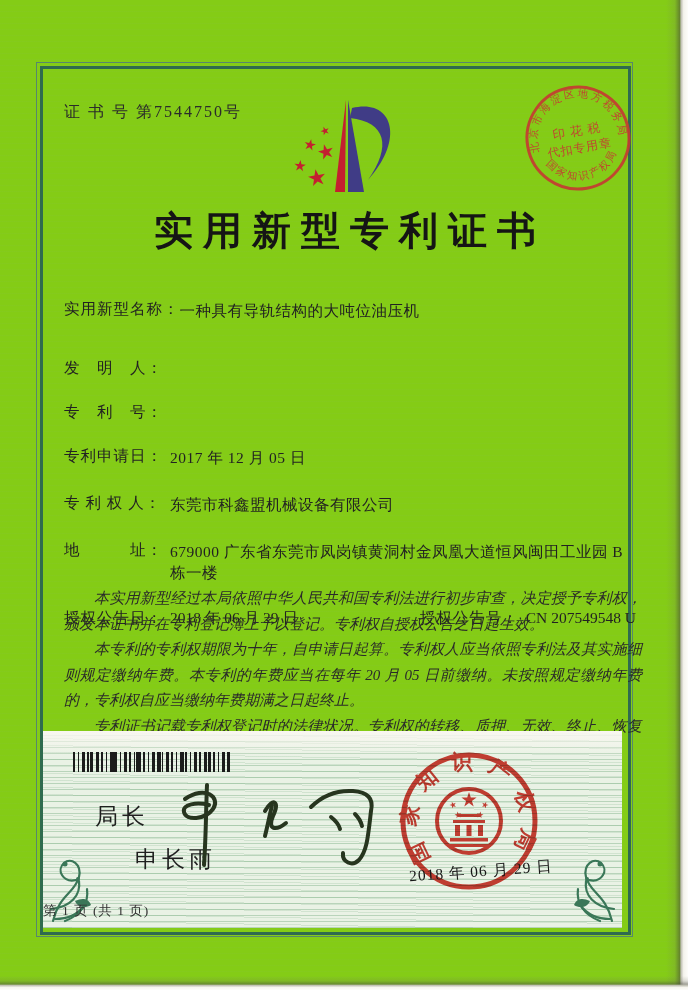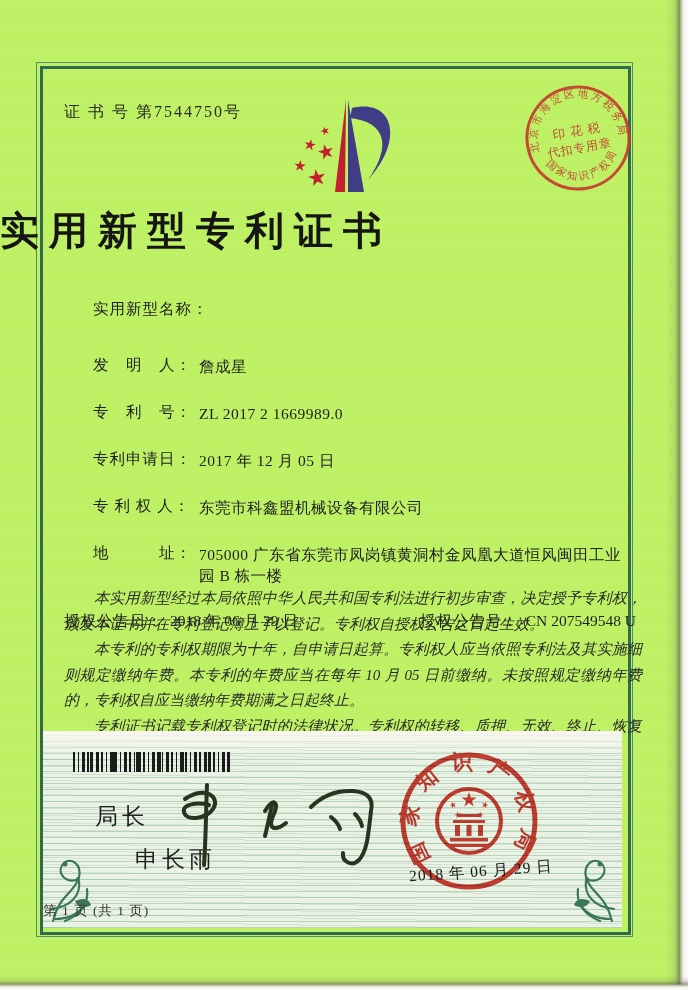--- a/index.html
+++ b/index.html
@@ -1,39 +1,39 @@
 <!DOCTYPE html>
 <html><head>
 <meta charset="utf-8">
 <style>
   html,body{margin:0;padding:0;background:#ffffff;}
-  .page{position:relative;width:688px;height:990px;background:#bef264;overflow:hidden;
+  .page{position:relative;width:688px;height:990px;background:#84cc16;overflow:hidden;
         font-family:"Liberation Serif","DejaVu Serif",serif;color:#222;}
   
   .page::before{content:"";position:absolute;inset:0;
         background:repeating-linear-gradient(0deg,rgba(140,175,150,0.05) 0 1px,transparent 1px 6px);
         pointer-events:none;}
   
   .scan-edge-right{position:absolute;top:0;right:0;width:22px;height:100%;
         background:linear-gradient(to right,rgba(110,110,95,0) 0,rgba(110,110,95,0.18) 40%,rgba(75,75,62,0.55) 62%,#bdbdb0 68%,#f4f3ec 80%,#fdfdfa 100%);}
   .scan-edge-bottom{position:absolute;left:0;bottom:0;width:100%;height:14px;
         background:linear-gradient(to bottom,rgba(110,110,95,0) 0,rgba(110,110,95,0.2) 35%,rgba(75,75,62,0.5) 58%,#bdbdb0 66%,#f7f6ef 82%,#fdfdfa 100%);}
   
   .border-outer{position:absolute;left:36px;top:62px;width:595px;height:873px;
         border:1px solid #57876c;}
   .border-inner{position:absolute;left:40px;top:66px;width:585px;height:863px;
         border:3px solid #2f6b4f;}
   
   .cert-no{position:absolute;left:64px;top:102px;font-size:16px;letter-spacing:2px;color:#2b2b2b;}
   .logo{position:absolute;left:280px;top:96px;}
-  .cert-title{position:absolute;left:0;top:204px;width:700px;text-align:left;
+  .cert-title{position:absolute;left:0;top:204px;width:700px;text-align:center;
         font-size:39px;font-weight:bold;letter-spacing:10px;color:#151515;}
   
   .fields{position:absolute;left:64px;top:296px;width:572px;font-size:15.5px;line-height:18px;}
-  .field-row{display:flex;margin-bottom:22px;padding-top:4px;margin-left:29px;}
+  .field-row{display:flex;margin-bottom:22px;padding-top:4px;}
   .field-row.gap-lg{margin-bottom:34px;}
   .flabel{flex:0 0 106px;letter-spacing:1px;white-space:nowrap;}
   .fvalue{flex:1;line-height:21px;letter-spacing:0.5px;}
   .grant-row{display:flex;margin-top:26px;}
   .grant-left{flex:0 0 318px;display:flex;}
   .grant-right{flex:1;display:flex;justify-content:flex-end;}
   
   .body-text{position:absolute;left:64px;top:586px;width:578px;font-size:15px;
         line-height:25.5px;text-align:justify;color:#2a2a2a;}
   .body-text p{margin:0;text-indent:2em;font-style:italic;}
@@ -97,56 +97,55 @@
     </text>
     <text x="60" y="57" font-size="12.5" fill="#c43c32" text-anchor="middle" letter-spacing="1">印 花 税</text>
     <text x="60" y="74" font-size="12" fill="#c43c32" text-anchor="middle" letter-spacing="1">代扣专用章</text>
   </svg>
 
   <div class="cert-title">实用新型专利证书</div>
 
   <div class="fields">
     <div class="field-row gap-lg">
       <span class="flabel">实用新型名称：</span>
+      <span class="fvalue">一种具有导轨结构的大吨位油压机</span>
     </div>
     <div class="field-row">
       <span class="flabel">发　明　人：</span>
-      <span class="fvalue">詹成星</span>
     </div>
     <div class="field-row">
       <span class="flabel">专　利　号：</span>
-      <span class="fvalue">ZL 2017 2 1669989.0</span>
     </div>
     <div class="field-row">
       <span class="flabel">专利申请日：</span>
       <span class="fvalue">2017 年 12 月 05 日</span>
     </div>
     <div class="field-row">
       <span class="flabel">专 利 权 人：</span>
       <span class="fvalue">东莞市科鑫盟机械设备有限公司</span>
     </div>
     <div class="field-row" style="margin-bottom:0">
       <span class="flabel">地　　　址：</span>
-      <span class="fvalue">705000 广东省东莞市凤岗镇黄洞村金凤凰大道恒风闽田工业园 B 栋一楼</span>
+      <span class="fvalue">679000 广东省东莞市凤岗镇黄洞村金凤凰大道恒风闽田工业园 B 栋一楼</span>
     </div>
     <div class="grant-row">
       <span class="grant-left">
         <span class="flabel">授权公告日：</span>
         <span>2018 年 06 月 29 日</span>
       </span>
       <span class="grant-right">
         <span class="flabel">授权公告号：</span>
         <span>CN 207549548 U</span>
       </span>
     </div>
   </div>
 
   <div class="body-text">
     <p>本实用新型经过本局依照中华人民共和国专利法进行初步审查，决定授予专利权，颁发本证书并在专利登记簿上予以登记。专利权自授权公告之日起生效。</p>
-    <p>本专利的专利权期限为十年，自申请日起算。专利权人应当依照专利法及其实施细则规定缴纳年费。本专利的年费应当在每年 10 月 05 日前缴纳。未按照规定缴纳年费的，专利权自应当缴纳年费期满之日起终止。</p>
+    <p>本专利的专利权期限为十年，自申请日起算。专利权人应当依照专利法及其实施细则规定缴纳年费。本专利的年费应当在每年 20 月 05 日前缴纳。未按照规定缴纳年费的，专利权自应当缴纳年费期满之日起终止。</p>
     <p>专利证书记载专利权登记时的法律状况。专利权的转移、质押、无效、终止、恢复和专利权人的姓名或名称、国籍、地址变更等事项记载在专利登记簿上。</p>
   </div>
 
   <div class="band">
 
     <div class="barcode"></div>
 
     <div class="signatory">
       <div>局长</div>
       <div class="name">申长雨</div>

